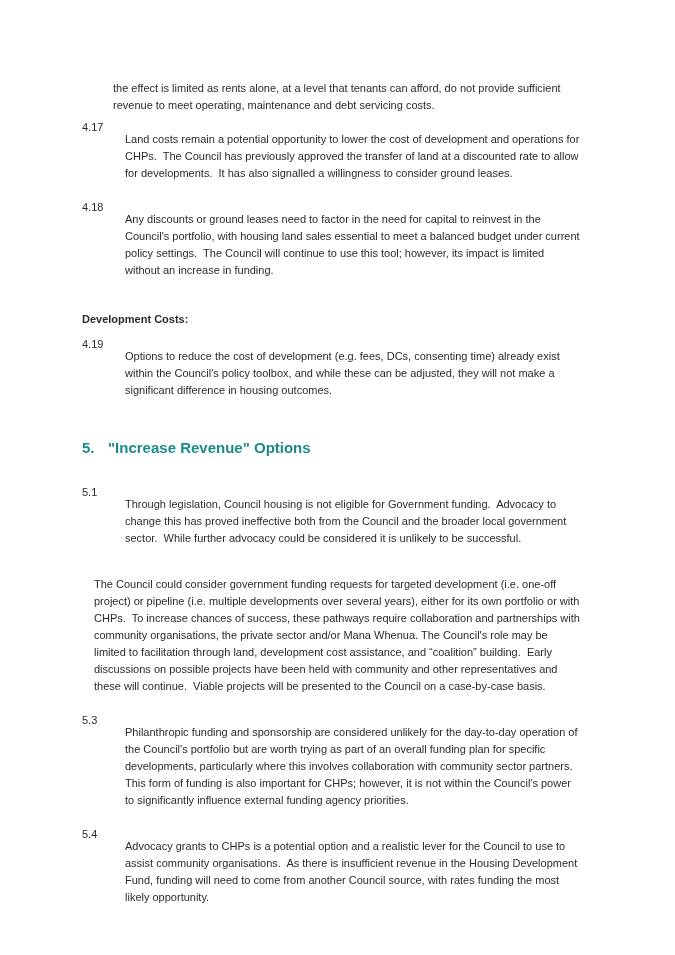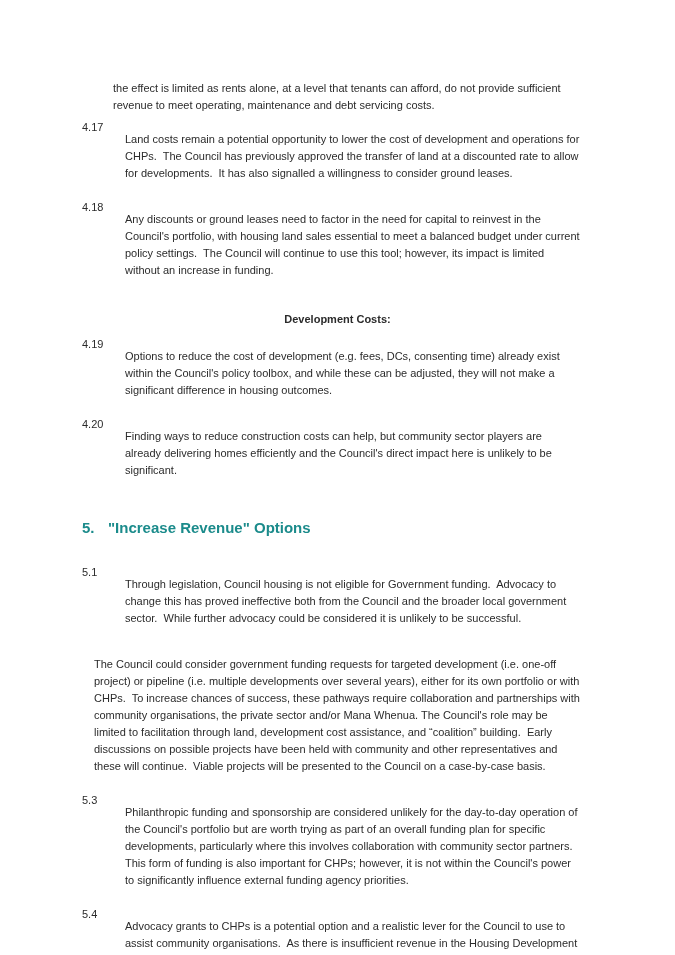--- a/index.html
+++ b/index.html
@@ -35,21 +35,20 @@
     width: 31px;
   }
   .num-para .body {
     flex: 1;
     margin: 12px;
     white-space: pre-wrap;
   }
   .subheading {
     font-weight: bold;
     margin: 20px 0 8px 0;
-    text-align: center;
   }
   .section-heading {
     display: flex;
     font-weight: bold;
     font-size: 15px;
     line-height: 20px;
     margin: 27px 0 26px 0;
     color: #1b8b8b;
   }
   .section-heading .num {
@@ -77,24 +76,20 @@
     <p class="body">Any discounts or ground leases need to factor in the need for capital to reinvest in the Council's portfolio, with housing land sales essential to meet a balanced budget under current policy settings.  The Council will continue to use this tool; however, its impact is limited without an increase in funding.</p>
   </div>
 
   <p class="subheading">Development Costs:</p>
 
   <div class="num-para">
     <span class="num">4.19</span>
     <p class="body">Options to reduce the cost of development (e.g. fees, DCs, consenting time) already exist within the Council's policy toolbox, and while these can be adjusted, they will not make a significant difference in housing outcomes.</p>
   </div>
 
-  <div class="num-para">
-    <span class="num">4.20</span>
-    <p class="body">Finding ways to reduce construction costs can help, but community sector players are already delivering homes efficiently and the Council's direct impact here is unlikely to be significant.</p>
-  </div>
 
   <h2 class="section-heading">
     <span class="num">5.</span>
     <span class="title">"Increase Revenue" Options</span>
   </h2>
 
 
   <div class="num-para">
     <span class="num">5.1</span>
     <p class="body">Through legislation, Council housing is not eligible for Government funding.  Advocacy to change this has proved ineffective both from the Council and the broader local government sector.  While further advocacy could be considered it is unlikely to be successful.</p>

